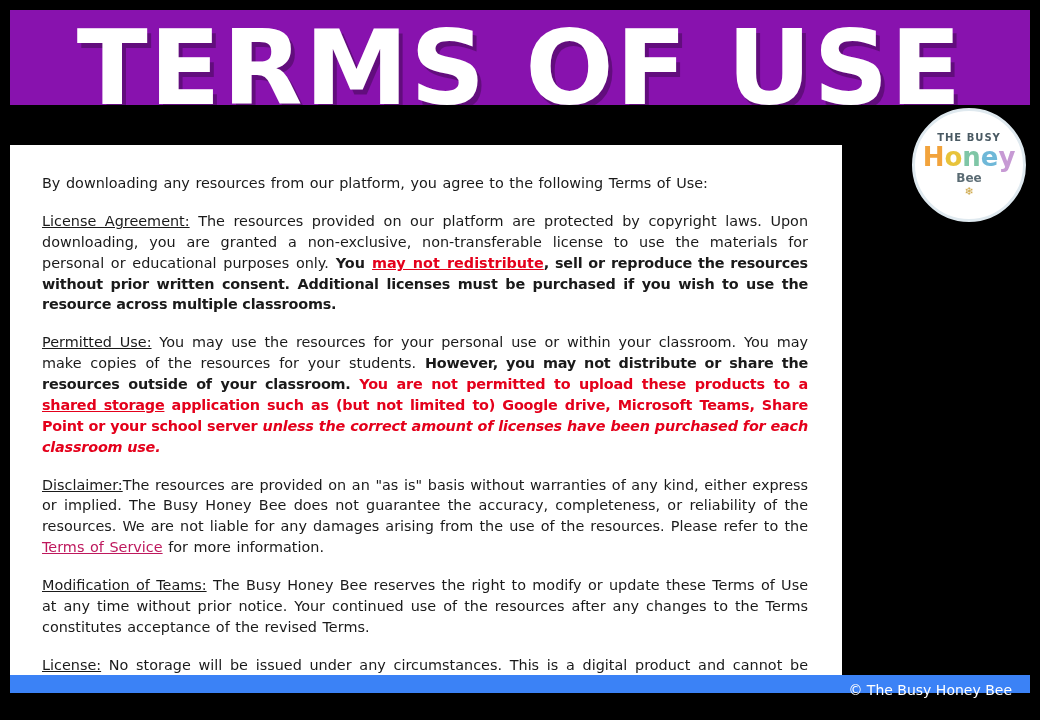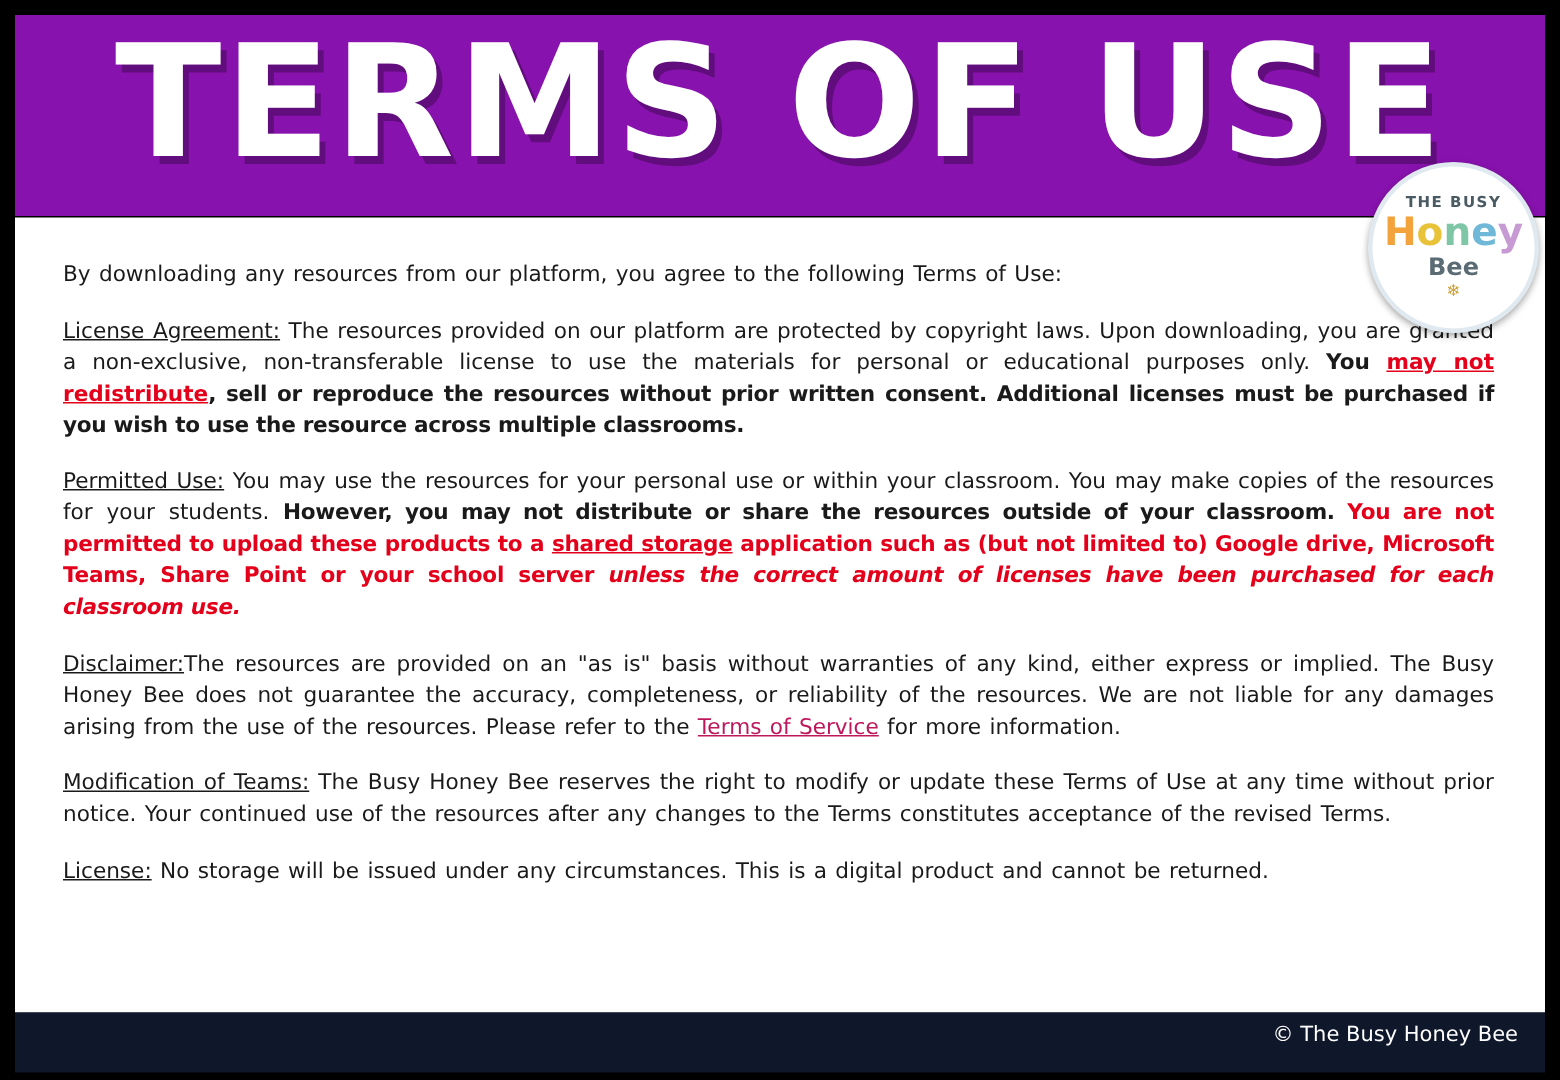--- a/index.html
+++ b/index.html
@@ -19,21 +19,21 @@
     height: 720px;
     background: #000000;
     box-sizing: border-box;
   }
   
   .header-band {
     position: absolute;
     left: 10px;
     top: 10px;
     width: 1020px;
-    height: 134px;
+    height: 95px;
     background: #8812AE;
     overflow: visible;
   }
   .title {
     position: absolute;
     left: 0;
     top: -12px;
     width: 1020px;
     text-align: center;
     font-family: "DejaVu Sans", sans-serif;
@@ -78,50 +78,50 @@
     line-height: 1;
     margin-top: 1px;
   }
   .logo-main .l1 { color: #f2a33c; }
   .logo-main .l2 { color: #e8c33a; }
   .logo-main .l3 { color: #7fc6a6; }
   .logo-main .l4 { color: #6fb8d8; }
   .logo-main .l5 { color: #c79ad4; }
   .logo-sub {
     font-family: "DejaVu Sans", sans-serif;
-    font-size: 16px;
+    font-size: 12px;
     font-weight: bold;
     color: #5a6b73;
     line-height: 1;
     margin-top: 2px;
   }
   .logo-bee {
     font-size: 11px;
     color: #caa13b;
     margin-top: 1px;
   }
   
   .content {
     position: absolute;
     left: 10px;
     top: 145px;
-    width: 1020px;
+    width: 832px;
     height: 530px;
     background: #ffffff;
     box-sizing: border-box;
     padding: 28px 34px 10px 32px;
   }
   
   .footer-band {
     position: absolute;
     left: 10px;
     top: 675px;
     width: 1020px;
-    height: 40px;
-    background: #0f172a;
+    height: 18px;
+    background: #3b82f6;
     text-align: right;
   }
   .footer-text {
     position: absolute;
     right: 18px;
     top: 7px;
     color: #ffffff;
     font-family: "DejaVu Sans", sans-serif;
     font-size: 14px;
   }

